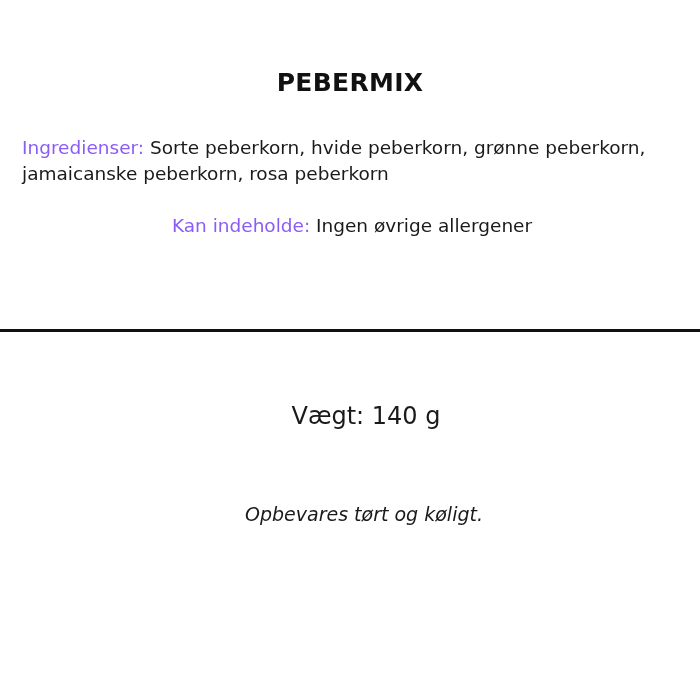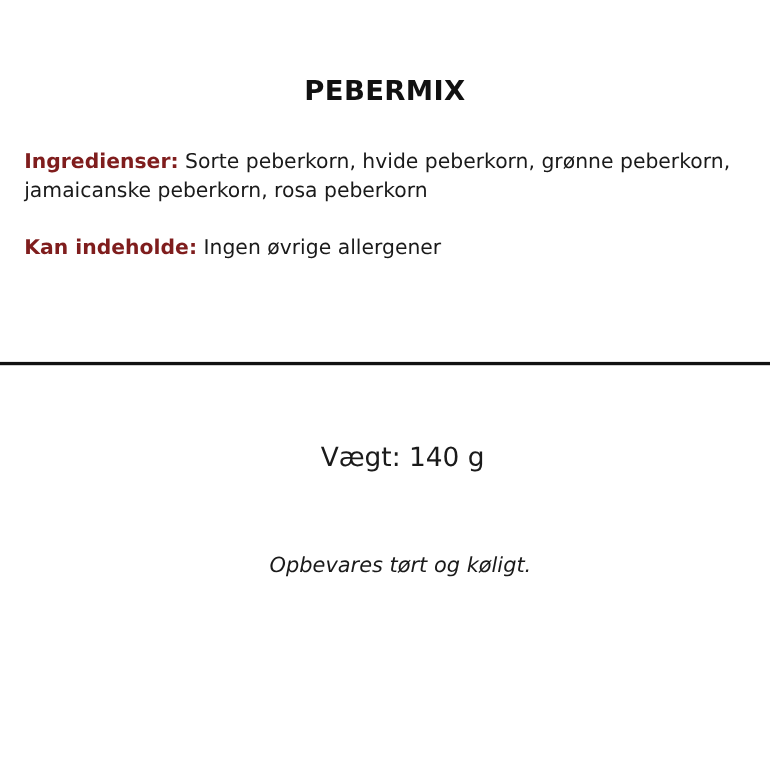--- a/index.html
+++ b/index.html
@@ -36,24 +36,25 @@
       color: #1a1a1a;
     }
     .allergens {
       position: absolute;
       top: 213px;
       left: 22px;
       width: 660px;
       font-size: 18.5px;
       line-height: 26px;
       color: #1a1a1a;
+      text-align: center;
     }
     .label-bold {
-      font-weight: bold;
-      color: #7f1d1d;
+      font-weight: normal;
+      color: #8b5cf6;
     }
     .divider {
       position: absolute;
       top: 329px;
       left: 0;
       width: 700px;
       height: 3px;
       background: #111111;
     }
     .weight {

